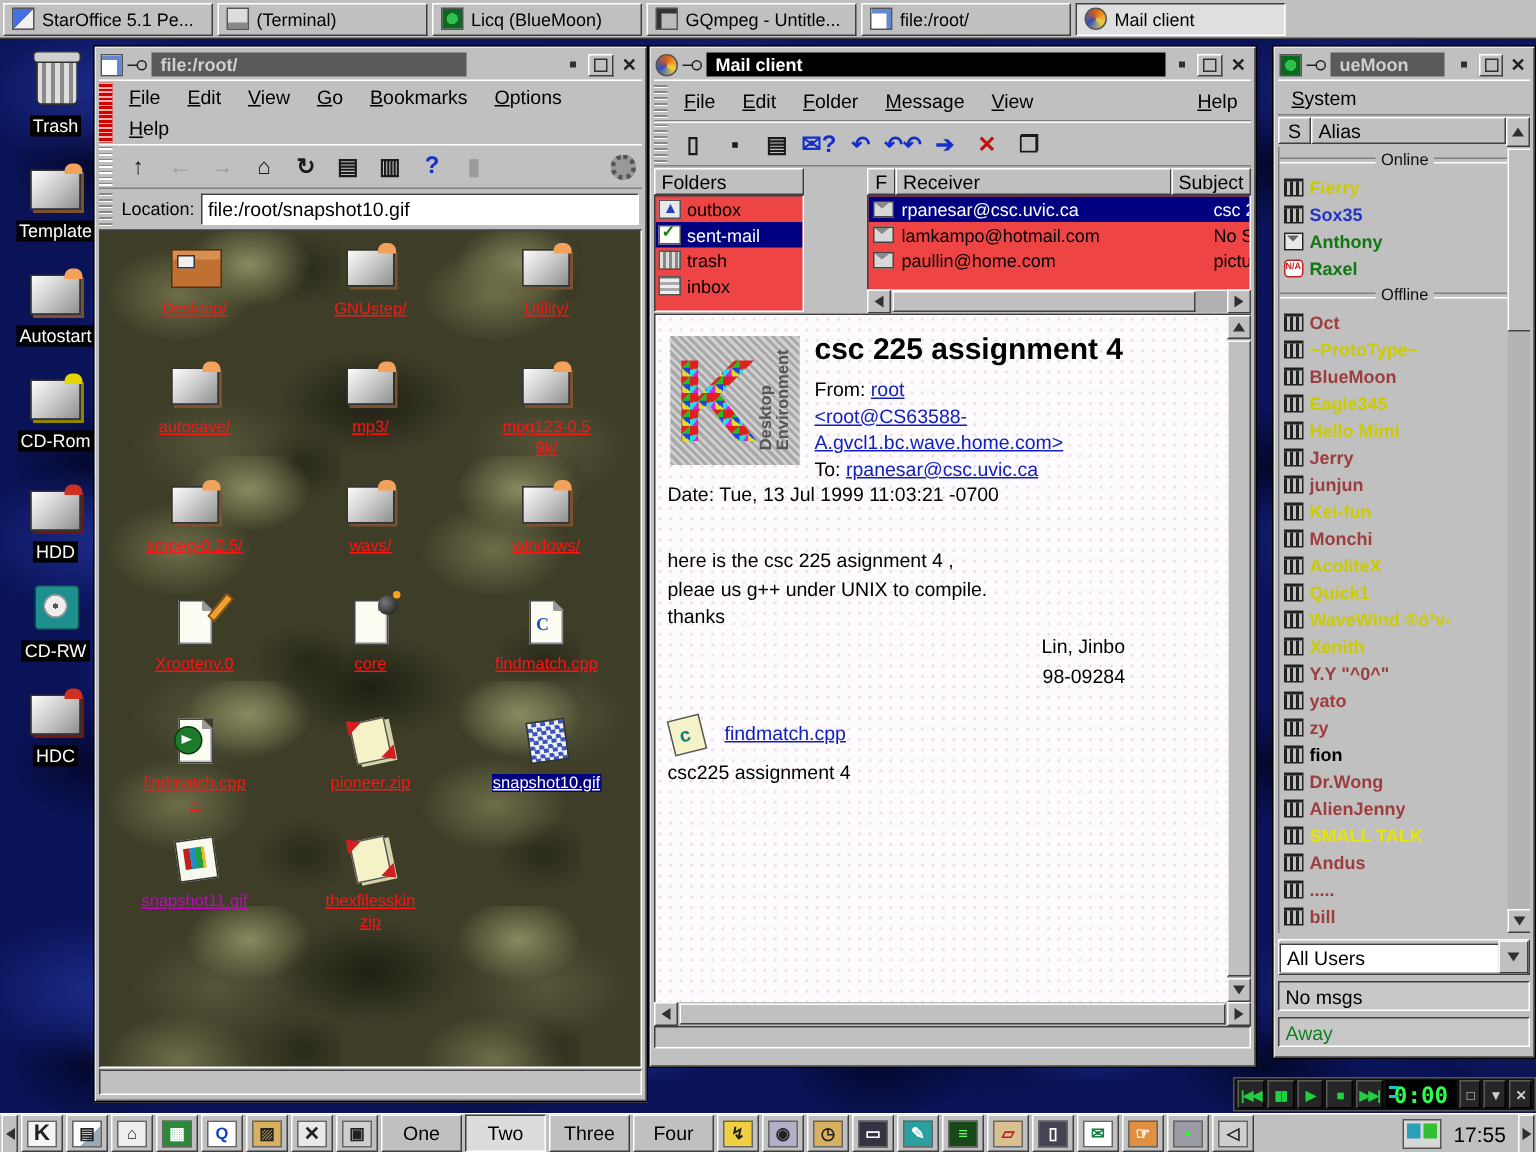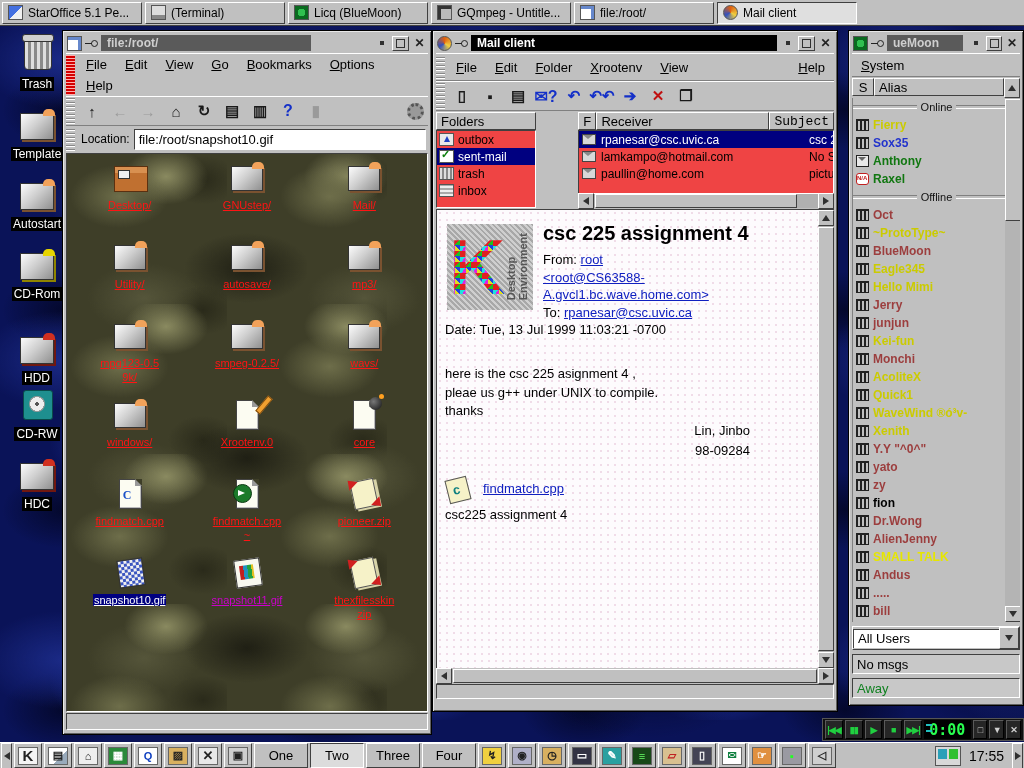--- a/index.html
+++ b/index.html
@@ -276,21 +276,21 @@
         <span class="fold orange"></span>
       </div>
       <div class="dlabel">Autostart</div>
     </div>
     <div class="dicon" style="left: 6px; top: 246px;">
       <div class="dart folder-yellow">
         <span class="fold yellow"></span>
       </div>
       <div class="dlabel">CD-Rom</div>
     </div>
-    <div class="dicon" style="left: 6px; top: 330px;">
+    <div class="dicon" style="left: 6px; top: 320px;">
       <div class="dart folder-red">
         <span class="fold red"></span>
       </div>
       <div class="dlabel">HDD</div>
     </div>
     <div class="dicon" style="left: 6px; top: 386px;">
       <div class="dart cdrw">
         <span class="cdart"></span>
       </div>
       <div class="dlabel">CD-RW</div>
@@ -359,27 +359,20 @@
             <div class="fart folder">
               <span class="fold orange"></span>
             </div>
             <span class="flabel">GNUstep/</span>
             <span class="flabel2"></span>
           </div>
           <div class="fitem">
             <div class="fart folder">
               <span class="fold orange"></span>
             </div>
-            <span class="flabel">Mail/</span>
-            <span class="flabel2"></span>
-          </div>
-          <div class="fitem">
-            <div class="fart folder">
-              <span class="fold orange"></span>
-            </div>
             <span class="flabel">Utility/</span>
             <span class="flabel2"></span>
           </div>
           <div class="fitem">
             <div class="fart folder">
               <span class="fold orange"></span>
             </div>
             <span class="flabel">autosave/</span>
             <span class="flabel2"></span>
           </div>
@@ -491,21 +484,21 @@
       <span class="tstrip active" style="flex:1;">Mail client</span>
       <span class="tbtn dotbtn"></span>
       <span class="tbtn out maxbtn"></span>
       <span class="tbtn xbtn">✕</span>
     </div>
     <div class="menubar" style="border-top:1px solid #fff;border-bottom:1px solid #808080;">
       <span class="grip grey"></span>
       <span class="mitem">File</span>
         <span class="mitem">Edit</span>
         <span class="mitem">Folder</span>
-        <span class="mitem">Xrootenv</span>
+        <span class="mitem">Message</span>
         <span class="mitem">View</span>
       <span style="flex:1"></span>
       <span class="mitem">Help</span>
     </div>
     <div class="toolbar">
       <span class="grip grey"></span>
       <span class="tool">▯</span>
       <span class="tool">▪</span>
       <span class="tool">▤</span>
       <span class="tool q">✉?</span>
@@ -535,21 +528,21 @@
               <span class="fico inbox"></span>
               <span>inbox</span>
             </div>
         </div>
       </div>
       <div style="width:2px;"></div>
       <div id="msgpane">
         <div id="mailheads">
           <div class="hdrcell out" style="width:20px;justify-content:center;">F</div>
           <div class="hdrcell out" style="width:204px;">Receiver</div>
-          <div class="hdrcell out" style="flex:1;font-family:Liberation Mono, monospace;">Subject</div>
+          <div class="hdrcell out" style="flex:1;">Subject</div>
         </div>
         <div id="msglist" class="sunkwhite">
           <div class="msgrow sel">
               <span class="fcell">
                 <span class="env"></span>
               </span>
               <span class="rcell">rpanesar@csc.uvic.ca</span>
               <span class="scell">csc 225 assig</span>
             </div>
             <div class="msgrow">

